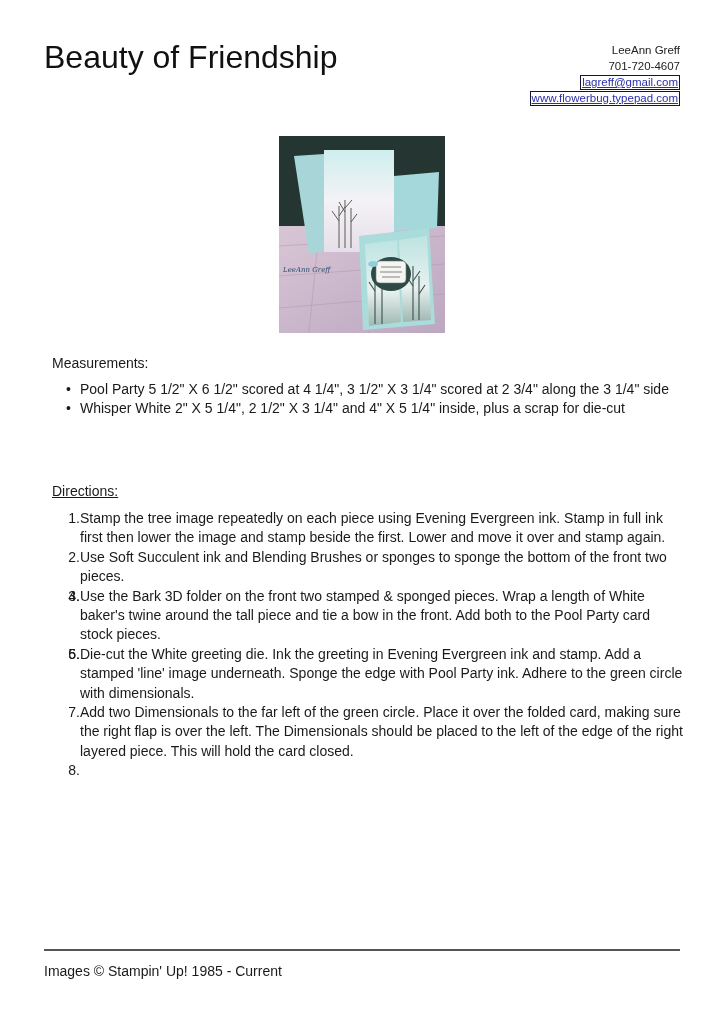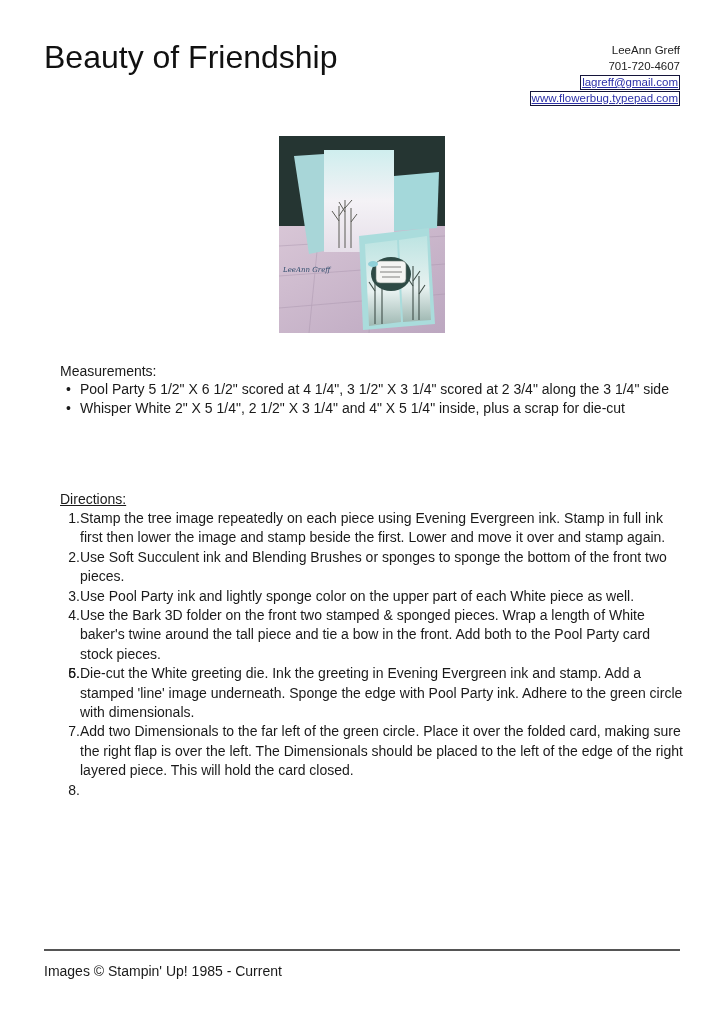--- a/index.html
+++ b/index.html
@@ -19,21 +19,21 @@
   .contact .line { display: block; }
   .contact a {
     display: inline-block; color: #2b2fa8; text-decoration: underline;
     border: 1px solid #14143a; padding: 0 1px; line-height: 13px; margin-top: 1px;
   }
   .photo {
     position: absolute; left: 279px; top: 136px; width: 166px; height: 197px;
     overflow: hidden; background: #c8b8c8;
   }
   .section-label {
-    position: absolute; left: 44px; font-size: 14px; line-height: 19px; margin: 16px;
+    position: absolute; left: 44px; font-size: 14px; line-height: 19px; margin: 8px;
   }
   .list {
     position: absolute; left: 44px; width: 640px; margin: 0; padding: 0;
     font-size: 14px; line-height: 19.4px; list-style: none;
   }
   .list li { position: relative; padding-left: 36px; }
   .list.bullets li::before {
     content: "•"; position: absolute; left: 22px; top: 0;
   }
   .list.numbers li .num {
@@ -132,21 +132,21 @@
 <ul class="list bullets" style="top:380px;">
   <li>Pool Party 5 1/2" X 6 1/2" scored at 4 1/4", 3 1/2" X 3 1/4" scored at 2 3/4" along the 3 1/4" side</li>
   <li>Whisper White 2" X 5 1/4", 2 1/2" X 3 1/4" and 4" X 5 1/4" inside, plus a scrap for die-cut</li>
 </ul>
 
 <p class="section-label" style="top:474px;text-decoration:underline;">Directions:</p>
 
 <ol class="list numbers" style="top:509px;">
   <li><span class="num">1.</span><span>Stamp the tree image repeatedly on each piece using Evening Evergreen ink.  Stamp in full ink first then lower the image and stamp beside the first.  Lower and move it over and stamp again.</span></li>
   <li><span class="num">2.</span><span>Use Soft Succulent ink and Blending Brushes or sponges to sponge the bottom of the front two pieces.</span></li>
-  <li><span class="num">3.</span><span>Use Pool Party ink and lightly sponge color on the upper part of each White piece as well.</span></li>
+  <li><span class="num">3.</span></li>
   <li><span class="num">4.</span><span>Use the Bark 3D folder on the front two stamped &amp; sponged pieces.  Wrap a length of White baker's twine around the tall piece and tie a bow in the front. Add both to the Pool Party card stock pieces.</span></li>
   <li><span class="num">5.</span></li>
   <li><span class="num">6.</span><span>Die-cut the White greeting die.  Ink the greeting in Evening Evergreen ink and stamp.  Add a stamped 'line' image underneath.  Sponge the edge with Pool Party ink. Adhere to the green circle with dimensionals.</span></li>
   <li><span class="num">7.</span><span>Add two Dimensionals to the far left of the green circle.  Place it over the folded card, making sure the right flap is over the left.  The Dimensionals should be placed to the left of the edge of the right layered piece.  This will hold the card closed.</span></li>
   <li><span class="num">8.</span></li>
 </ol>
 
 <div class="rule"></div>
 <div class="footer">Images © Stampin' Up! 1985 - Current</div>
 

